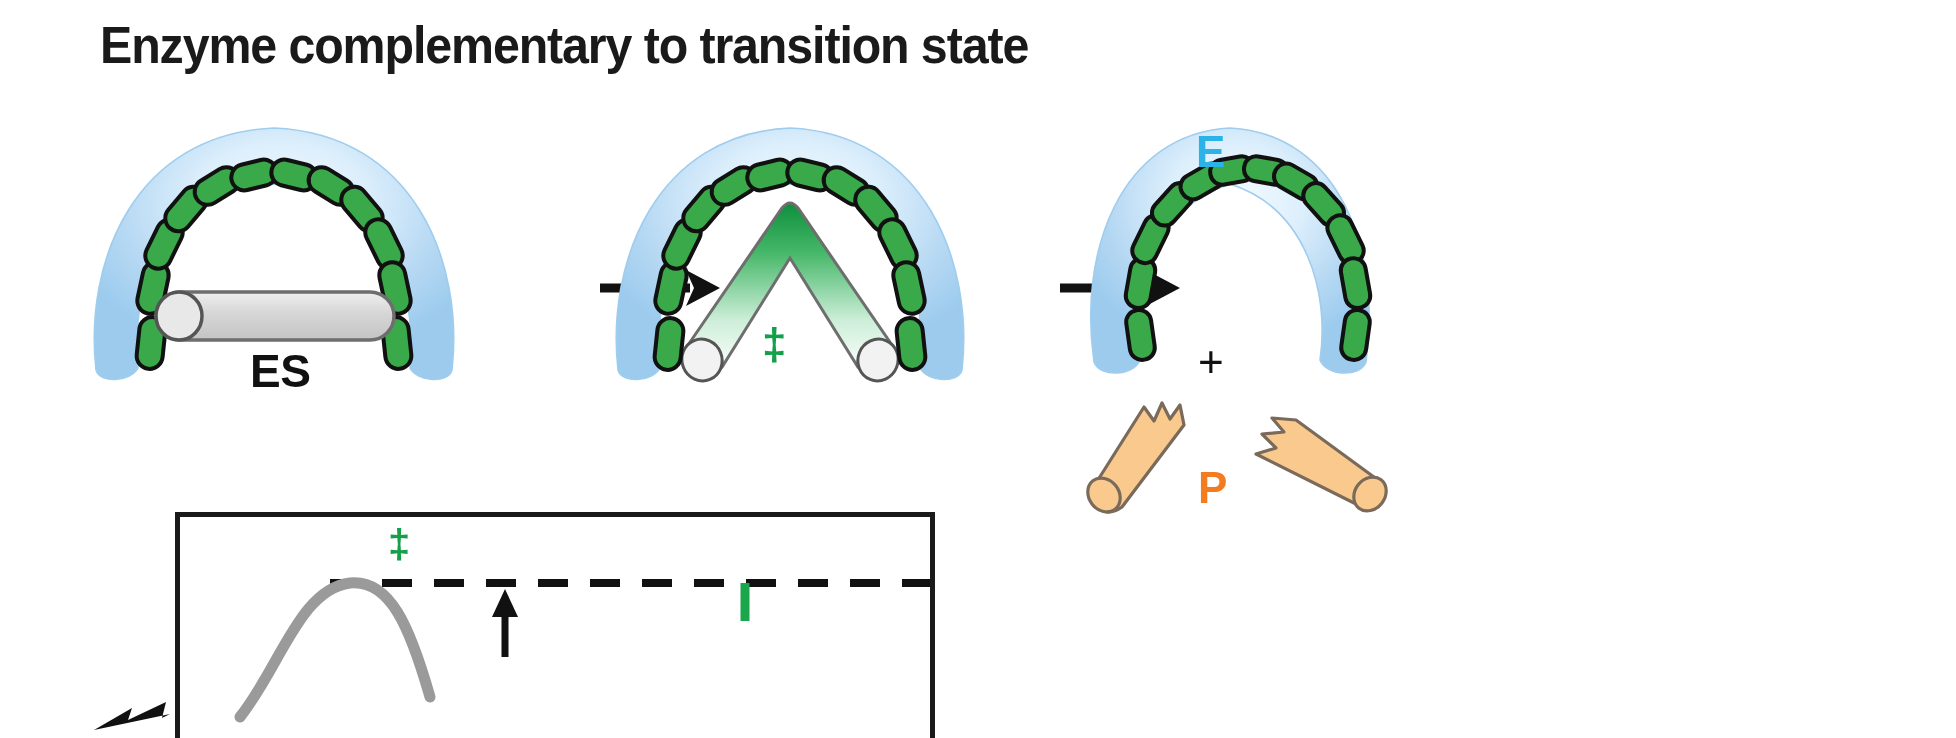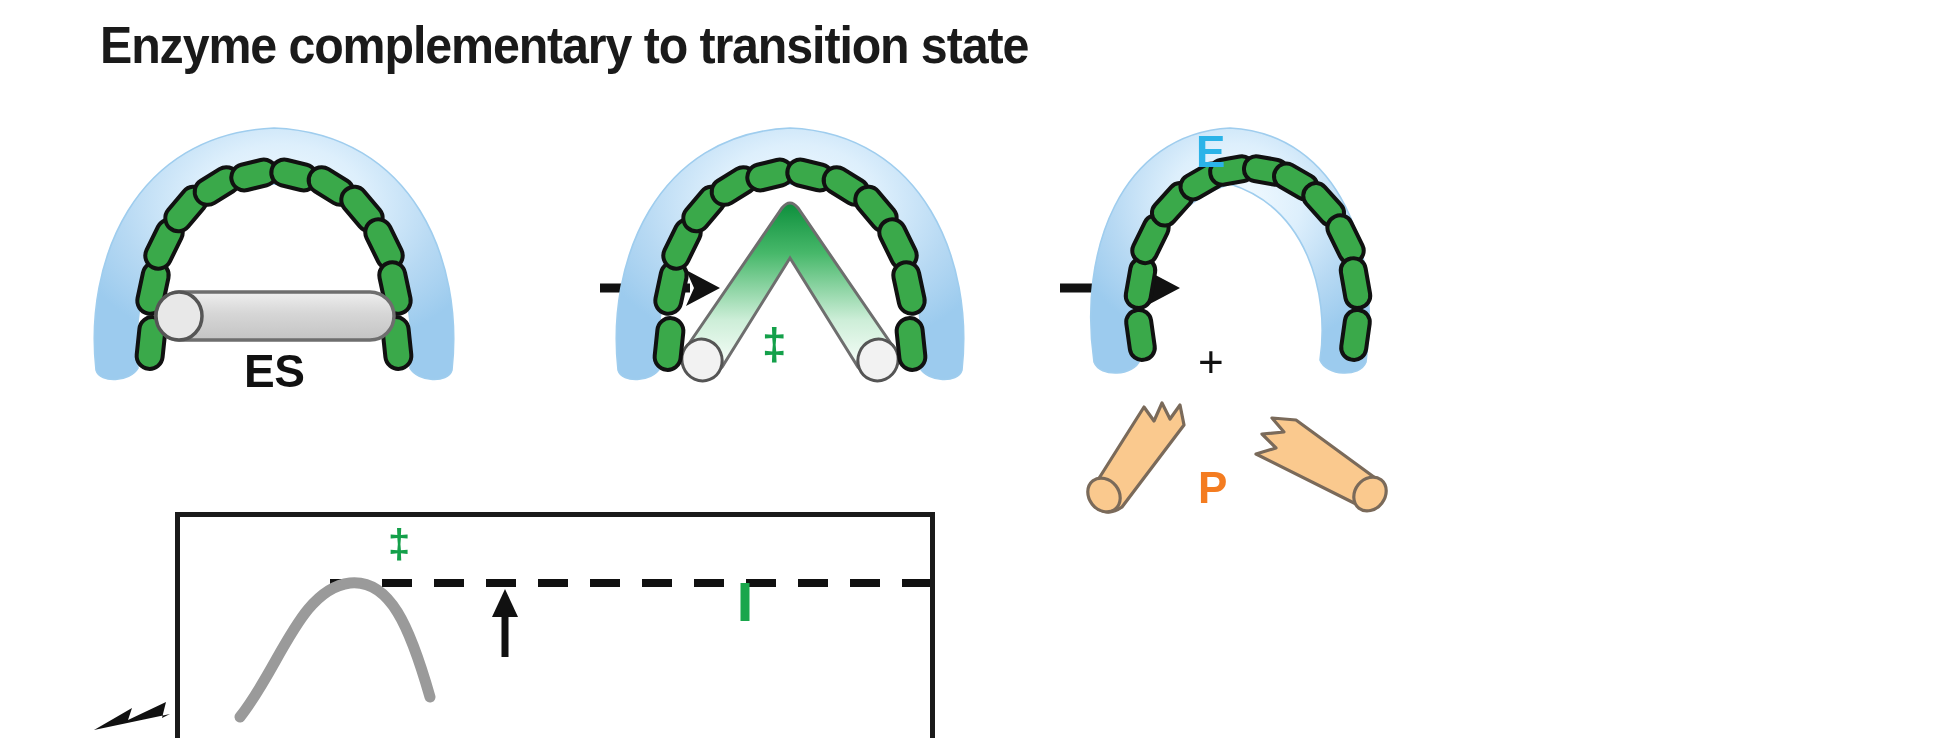--- a/index.html
+++ b/index.html
@@ -99,21 +99,21 @@
         <rect x="304" y="150" width="26" height="52" rx="13" transform="rotate(168 317 176)"></rect>
         <rect x="306" y="205" width="26" height="52" rx="13" transform="rotate(174 319 231)"></rect>
       </g>
 
       <g>
         <rect x="78" y="180" width="238" height="48" rx="24" fill="url(#rodGrad1)" stroke="#6e6e6e" stroke-width="3.5"></rect>
         <ellipse cx="101" cy="204" rx="23" ry="24" fill="#e8e8e8" stroke="#555555" stroke-width="3.5"></ellipse>
       </g>
     </svg>
   </div>
-  <div class="lbl lbl-es" style="left:244px; top:348px;">ES</div>
+  <div class="lbl lbl-es" style="left:250px; top:348px;">ES</div>
 
   <div class="panel" style="left:600px; top:268px;">
     <svg width="120" height="40" viewBox="0 0 120 40">
       <line x1="0" y1="20" x2="90" y2="20" stroke="#111111" stroke-width="9"></line>
       <polygon points="86,2 120,20 86,38 94,20" fill="#111111"></polygon>
     </svg>
   </div>
 
   <div class="panel" style="left:600px; top:112px;">
     <svg width="400" height="270" viewBox="0 0 400 270">

